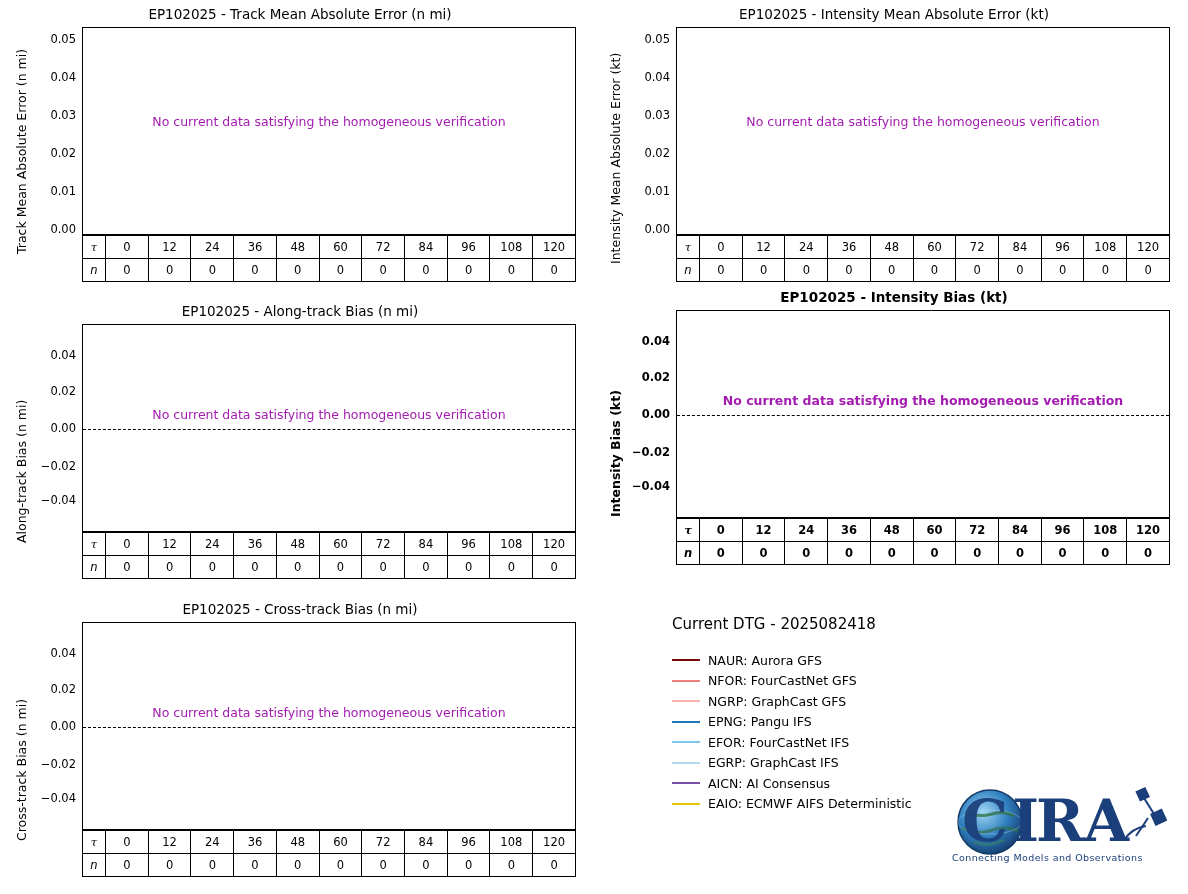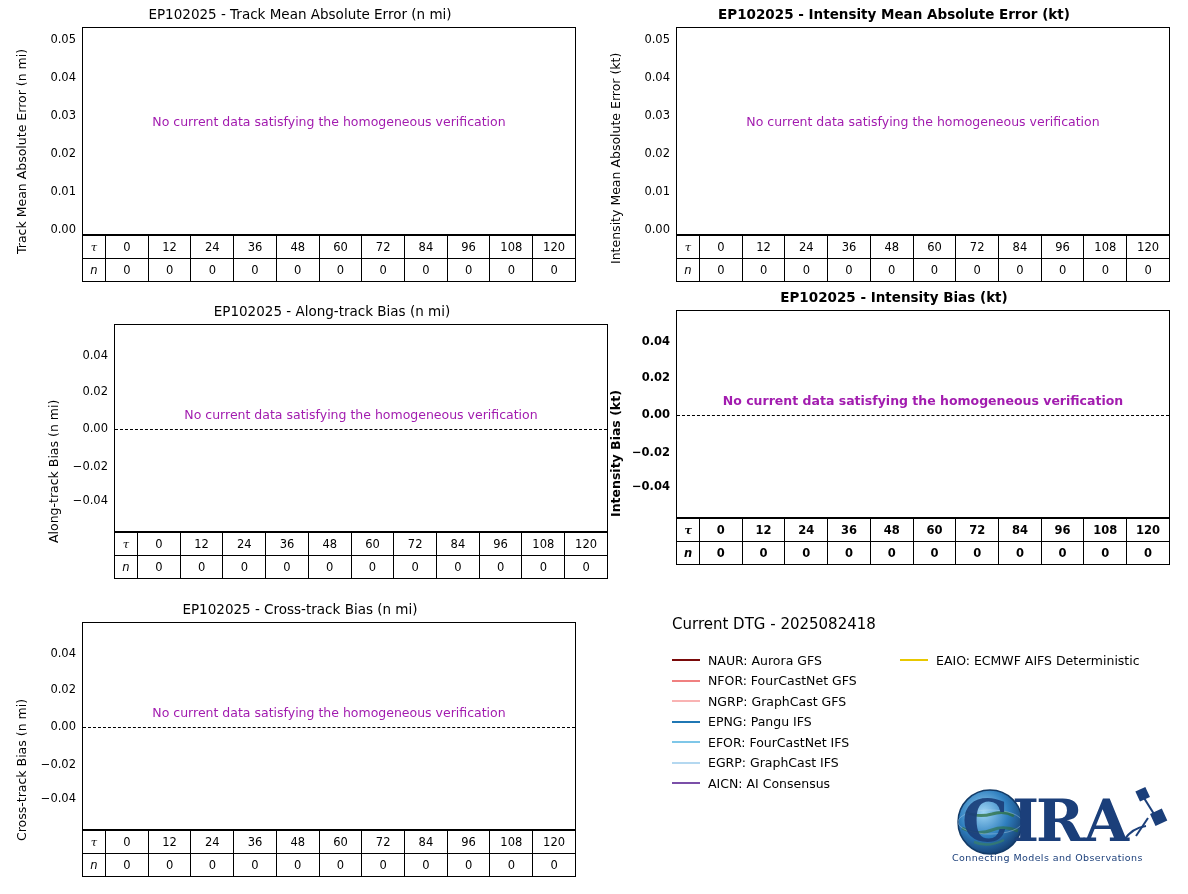--- a/index.html
+++ b/index.html
@@ -193,21 +193,21 @@
         <td>0</td>
         <td>0</td>
         <td>0</td>
         <td>0</td>
       </tr>
     </tbody>
       </table>
   </div>
 
   <div class="panel" style="left:594px; top:6px; width:594px; height:284px;">
-    <div class="panel-title" style="left:10px; width:580px; top:0px;font-weight:bold;">EP102025 - Intensity Mean Absolute Error (kt)</div>
+    <div class="panel-title" style="left:10px; width:580px; top:0px;">EP102025 - Intensity Mean Absolute Error (kt)</div>
 
     <div class="ylabel" style="left:14px; top:258px;">Intensity Mean Absolute Error (kt)</div>
 
     <div class="ytick" style="left:18px; width:58px; top:223px;">0.00</div>
     <div class="ytick" style="left:18px; width:58px; top:185px;">0.01</div>
     <div class="ytick" style="left:18px; width:58px; top:147px;">0.02</div>
     <div class="ytick" style="left:18px; width:58px; top:109px;">0.03</div>
     <div class="ytick" style="left:18px; width:58px; top:71px;">0.04</div>
     <div class="ytick" style="left:18px; width:58px; top:33px;">0.05</div>
 
@@ -242,21 +242,21 @@
         <td>0</td>
         <td>0</td>
         <td>0</td>
         <td>0</td>
         <td>0</td>
       </tr>
     </tbody>
       </table>
   </div>
 
-  <div class="panel" style="left:0px; top:303px; width:594px; height:284px;margin-left:32px;">
+  <div class="panel" style="left:0px; top:303px; width:594px; height:284px;">
     <div class="panel-title" style="left:10px; width:580px; top:0px;">EP102025 - Along-track Bias (n mi)</div>
 
     <div class="ylabel" style="left:14px; top:240px;">Along-track Bias (n mi)</div>
 
     <div class="ytick" style="left:18px; width:58px; top:197px;">−0.04</div>
     <div class="ytick" style="left:18px; width:58px; top:163px;">−0.02</div>
     <div class="ytick" style="left:18px; width:58px; top:125px;">0.00</div>
     <div class="ytick" style="left:18px; width:58px; top:88px;">0.02</div>
     <div class="ytick" style="left:18px; width:58px; top:52px;">0.04</div>
 
@@ -394,21 +394,21 @@
         <td>0</td>
         <td>0</td>
         <td>0</td>
       </tr>
     </tbody>
       </table>
   </div>
 
   <div class="dtg-title" style="left:672px; top:615px;">Current DTG - 2025082418</div>
 
-  <div class="legend" style="left:672px; top:650px;">
+  <div class="legend" style="left:672px; top:650px;flex-direction:column;">
     <div class="legend-col" style="width:228px;">
       <div class="legend-item">
         <span class="legend-swatch" style="border-top-color:#7a0a0a;"></span>
         <span class="legend-text">NAUR: Aurora GFS</span>
       </div>
       <div class="legend-item">
         <span class="legend-swatch" style="border-top-color:#f08080;"></span>
         <span class="legend-text">NFOR: FourCastNet GFS</span>
       </div>
       <div class="legend-item">

